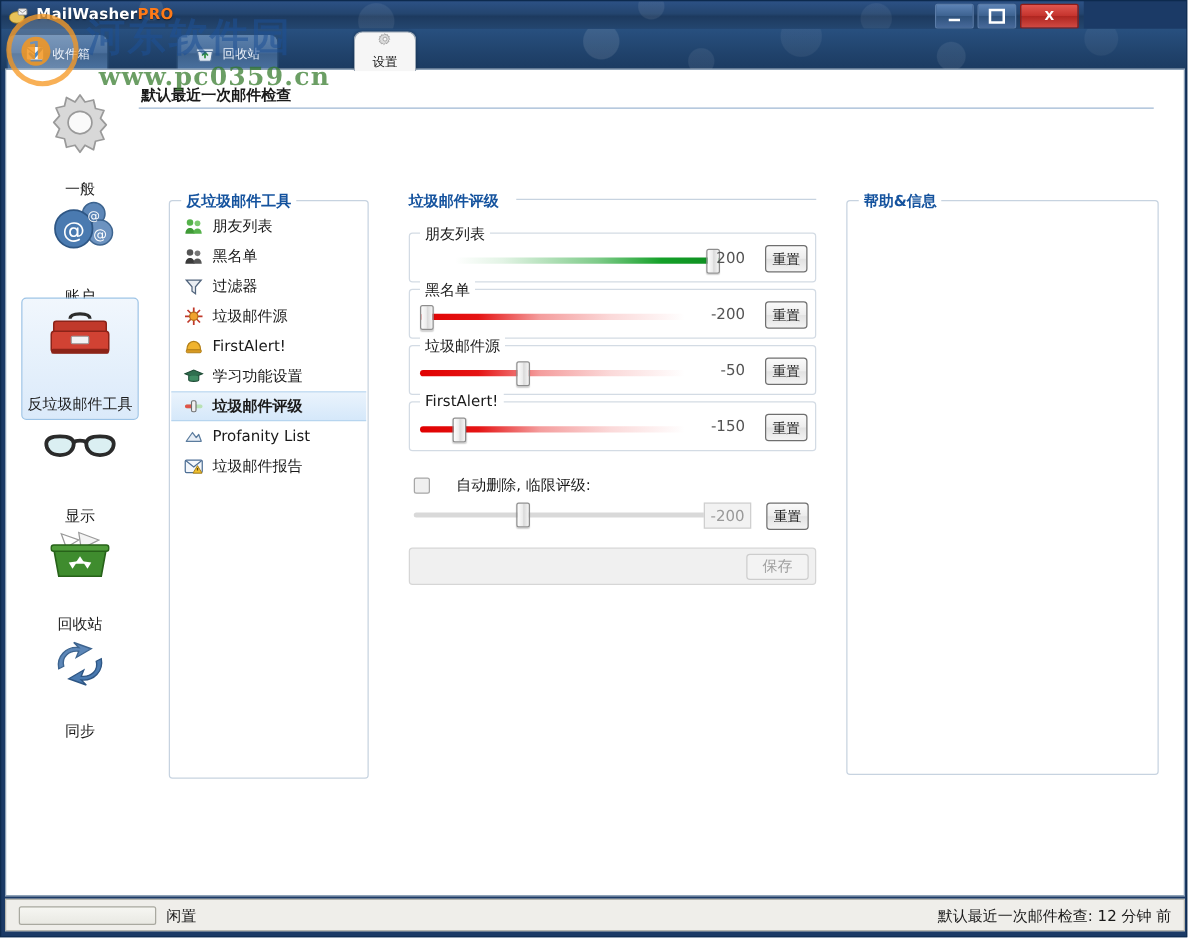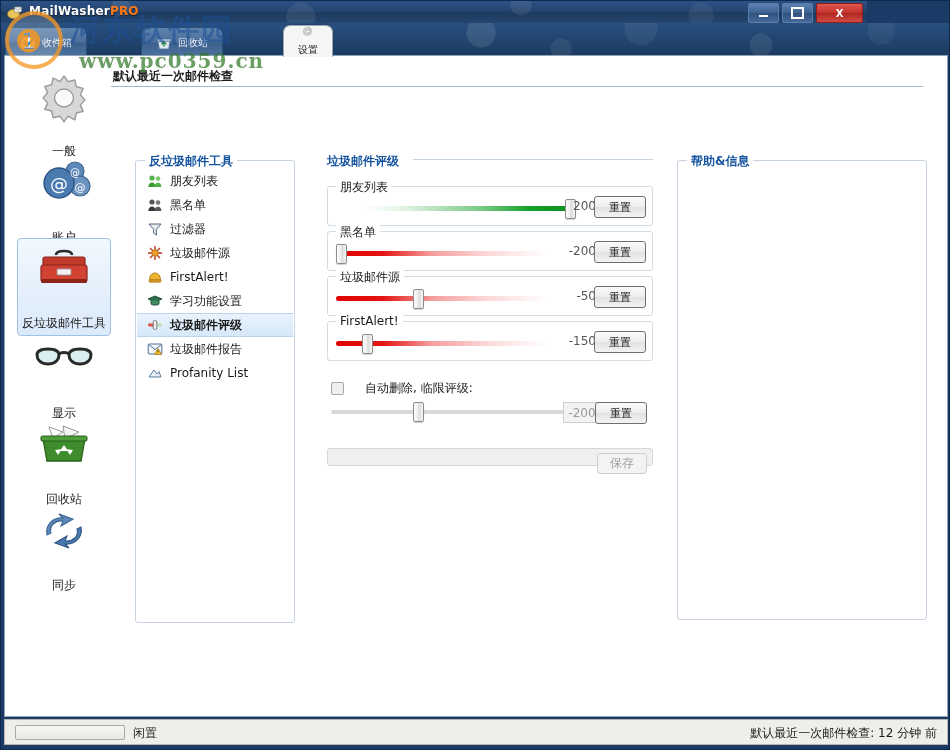--- a/index.html
+++ b/index.html
@@ -259,21 +259,21 @@
     box-shadow: 0 1px 1px rgba(0,0,0,.18);
     box-sizing: border-box;
   }
   .sl-value {
     position: absolute; right: 56px; top: 12px;
     width: 56px; text-align: right;
     font-size: 12px; color: #555;
   }
   .btn-reset {
     position: absolute; right: 6px; top: 9px;
-    width: 52px; height: 22px;
+    width: 34px; height: 22px;
     border: 1px solid #6f6f6f;
     border-radius: 3px;
     background: linear-gradient(to bottom, #fafafa 0%, #ededed 48%, #e2e2e2 52%, #f3f3f3 100%);
     font-size: 11px; color: #1a1a1a;
     display: flex; align-items: center; justify-content: center;
     box-sizing: border-box;
   }
 
   
   .autodel-check {
@@ -294,22 +294,22 @@
     width: 38px; height: 21px;
     border: 1px solid #cfcfcf;
     background: #f2f2f2;
     color: #9a9a9a;
     font-size: 12px;
     display: flex; align-items: center; justify-content: center;
     box-sizing: border-box;
   }
   .btn-reset.alt { top: 2px; }
   .save-bar {
-    position: absolute; left: 0; top: 288px;
-    width: 326px; height: 18px;
+    position: absolute; left: 0; top: 278px;
+    width: 326px; height: 30px;
     border: 1px solid #d6d6d6;
     background: #f0f0f0;
     border-radius: 3px;
     box-sizing: border-box;
   }
   .btn-save {
     position: absolute; right: 5px; top: 4px;
     width: 50px; height: 21px;
     border: 1px solid #cdcdcd;
     border-radius: 3px;
@@ -546,33 +546,33 @@
           <svg class="tool-ico" viewBox="0 0 16 16">
             <rect x="1" y="6.5" width="14" height="3" rx="1.4" fill="#b9e2b4"></rect>
             <rect x="1" y="6.5" width="7" height="3" rx="1.4" fill="#e0544a"></rect>
             <rect x="6.2" y="3.6" width="3.6" height="8.8" rx="1.2" fill="#f0f0f0" stroke="#6f6f6f" stroke-width=".9"></rect>
           </svg>
           <span>垃圾邮件评级</span>
         </div>
 
         <div class="tool-row">
           <svg class="tool-ico" viewBox="0 0 16 16">
+            <path d="M2 12l5-7 3 4 2-2.4 2 5.4z" fill="#e7eef6" stroke="#5b7c9e" stroke-width="1" stroke-linejoin="round"></path>
+          </svg>
+          <span>Profanity List</span>
+        </div>
+
+        <div class="tool-row">
+          <svg class="tool-ico" viewBox="0 0 16 16">
             <rect x="1.2" y="3" width="13.6" height="10" rx="1" fill="#f4f7fb" stroke="#4e6f95" stroke-width="1"></rect>
             <path d="M1.8 3.6L8 8.6l6.2-5" fill="none" stroke="#4e6f95" stroke-width="1"></path>
             <path d="M11 7.5l3.6 6H7.4z" fill="#f0c02e" stroke="#a8801a" stroke-width=".8"></path>
             <path d="M11 9.3v2.1" stroke="#5a4308" stroke-width="1"></path>
           </svg>
           <span>垃圾邮件报告</span>
-        </div>
-
-        <div class="tool-row">
-          <svg class="tool-ico" viewBox="0 0 16 16">
-            <path d="M2 12l5-7 3 4 2-2.4 2 5.4z" fill="#e7eef6" stroke="#5b7c9e" stroke-width="1" stroke-linejoin="round"></path>
-          </svg>
-          <span>Profanity List</span>
         </div>
       </div>
     </div>
 
     <div class="group" id="rating-group">
       <div class="legend">垃圾邮件评级</div>
       <div class="rating-rule"></div>
 
       <div class="slider-box" style="top:26px;">
         <div class="sl-legend">朋友列表</div>

